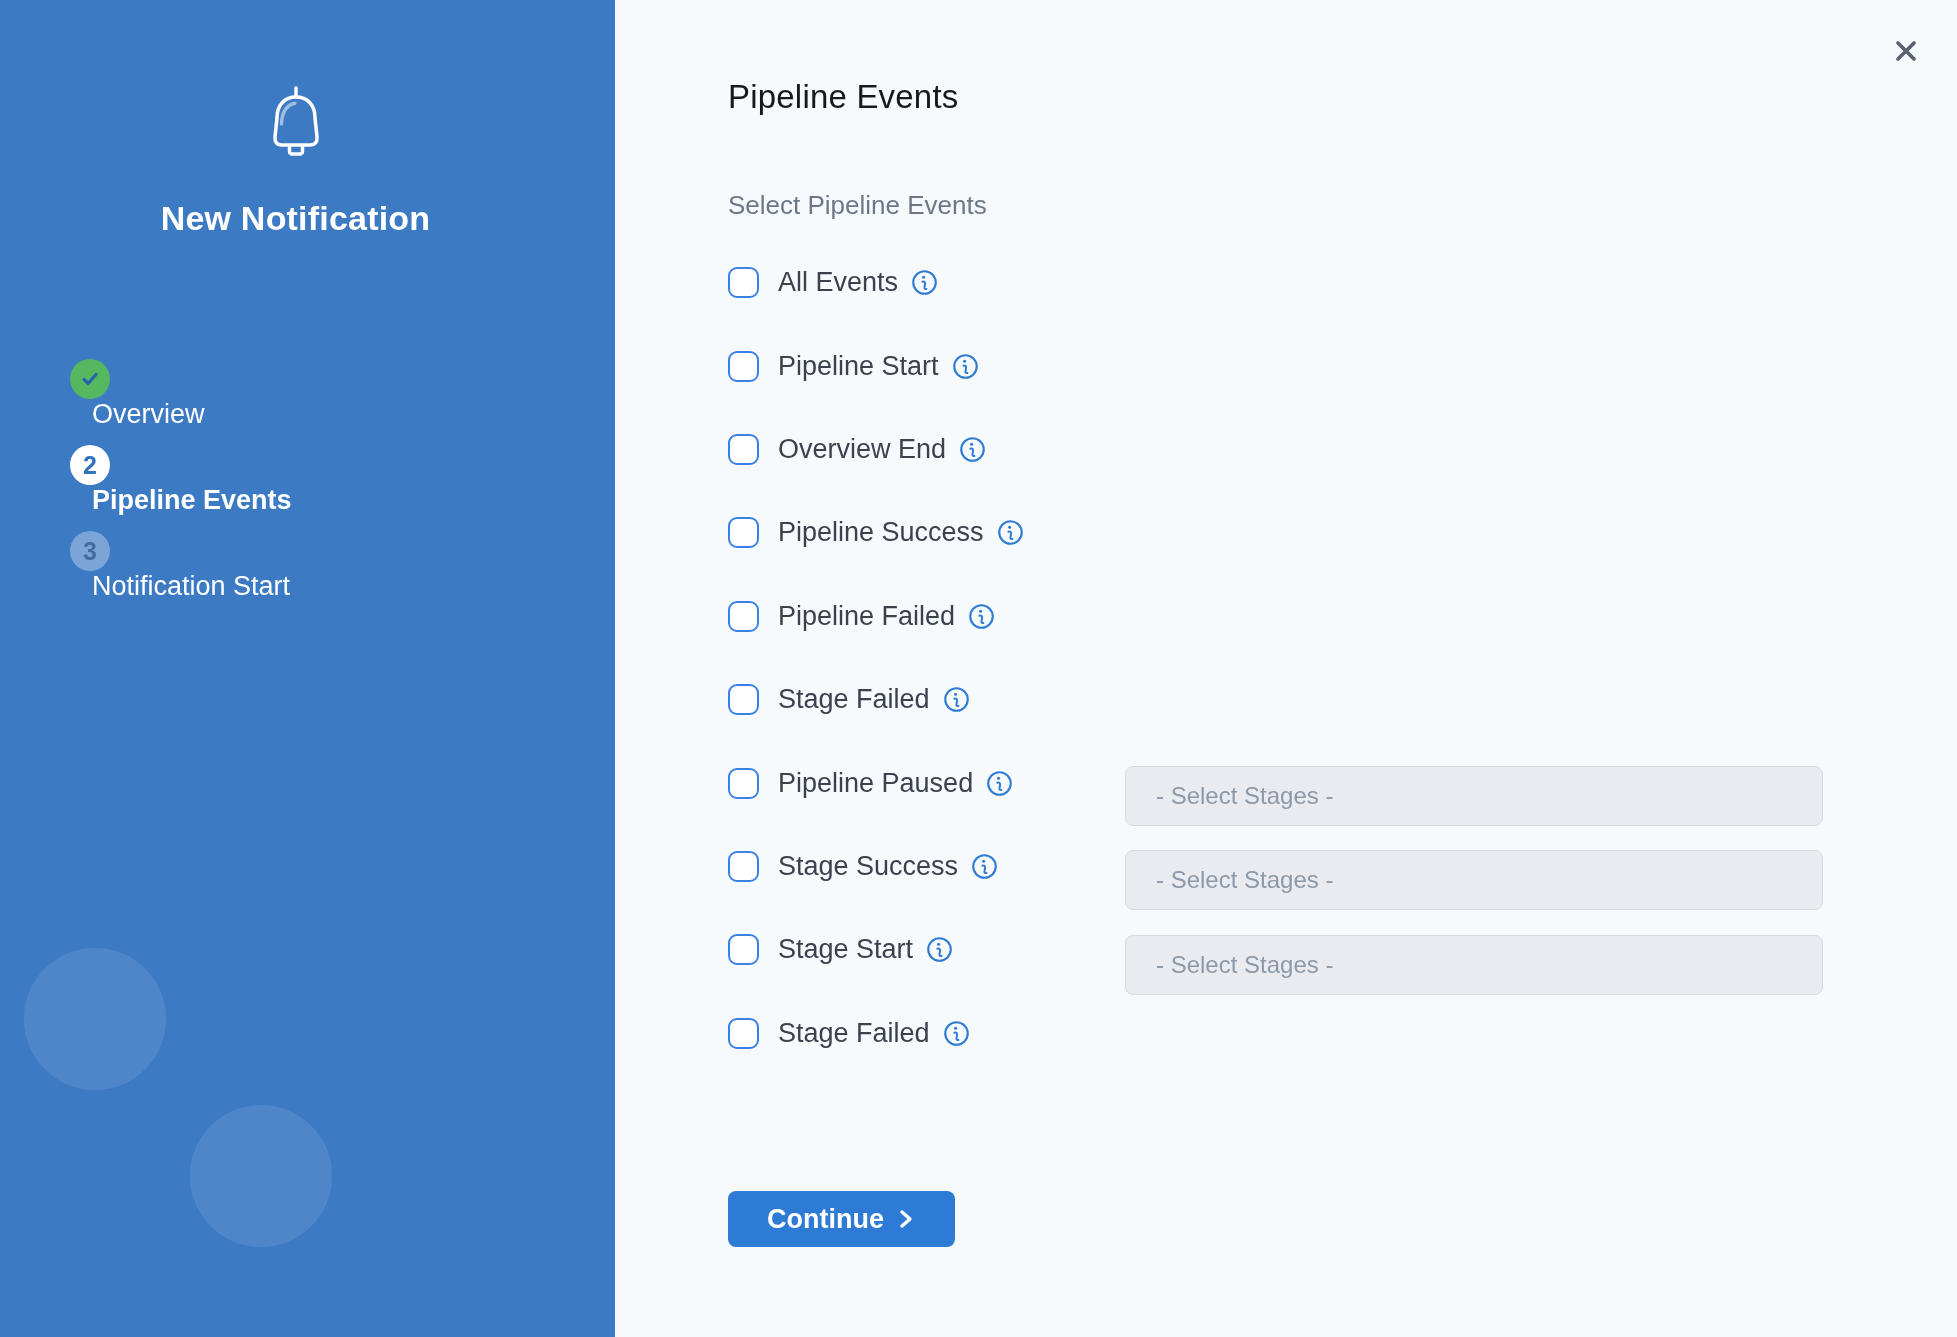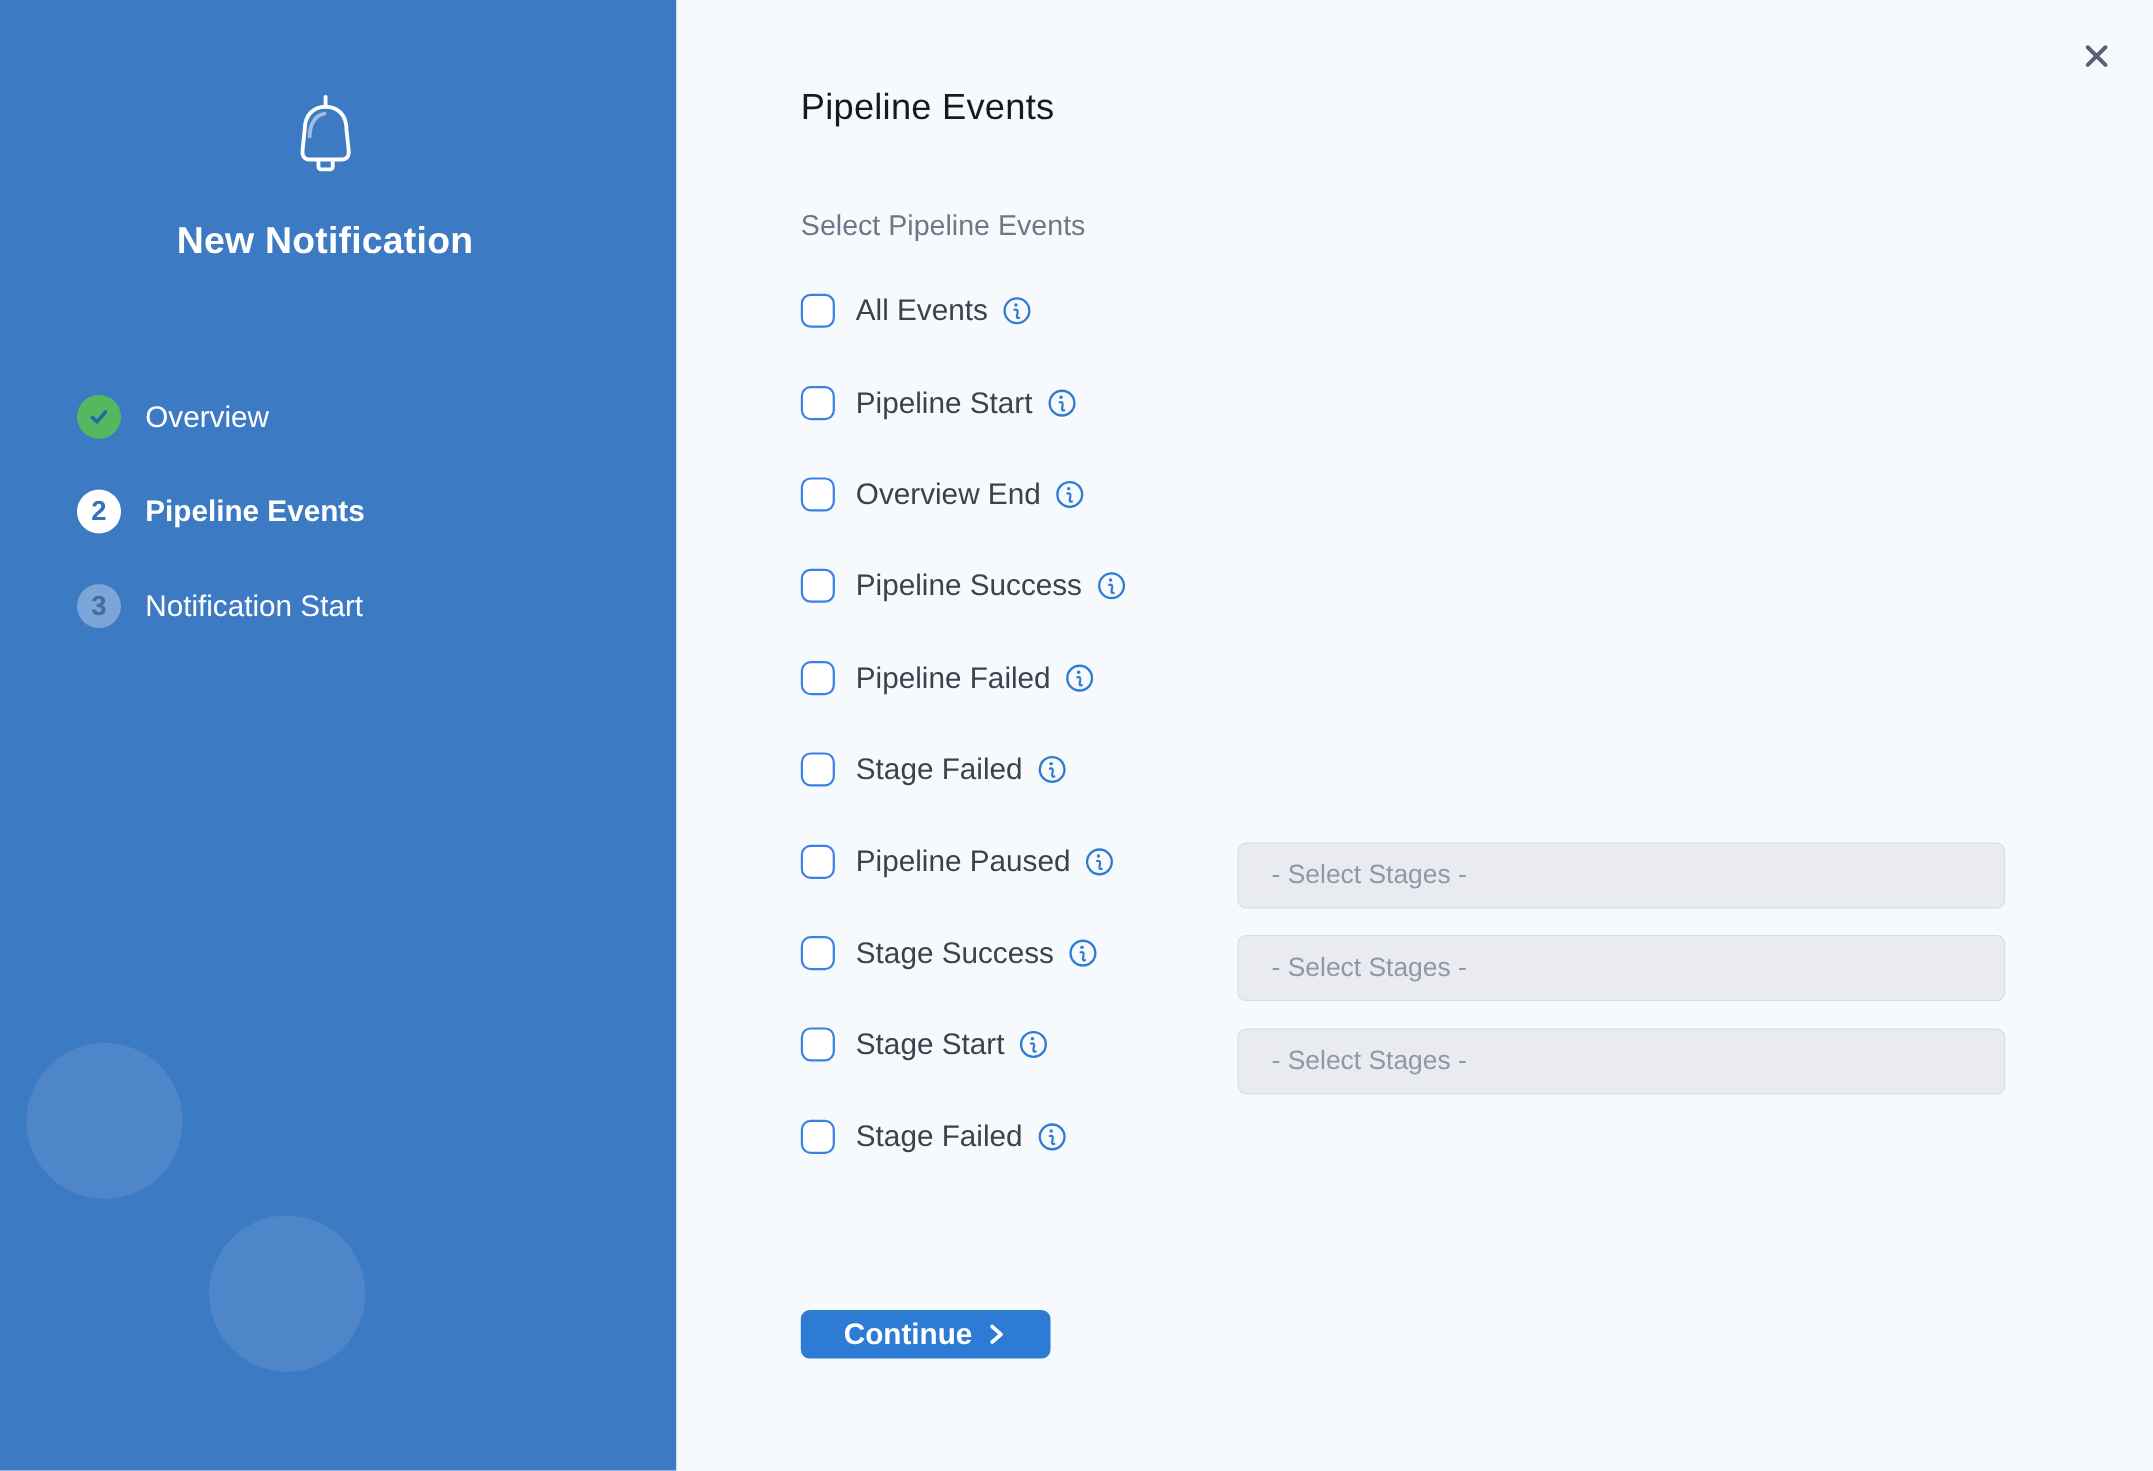--- a/index.html
+++ b/index.html
@@ -63,24 +63,24 @@
     letter-spacing:0.2px;
   }
   .steps{
     position:absolute;
     left:70px;
     top:359px;
     right:30px;
   }
   .step{
     display:flex;
-    align-items:center;
     height:40px;
     margin-bottom:46px;
     cursor:pointer;
+    flex-direction:column;
   }
   .step-icon{
     width:40px;height:40px;
     border-radius:50%;
     display:flex;align-items:center;justify-content:center;
     flex:0 0 40px;
   }
   .step-icon.complete{background:var(--step_complete);}
   .step-icon.active{background:#ffffff;color:var(--step_number);font-size:25px;font-weight:bold;}
   .step-icon.upcoming{background:rgba(255,255,255,0.32);color:rgba(26,62,110,0.55);font-size:25px;font-weight:bold;}
@@ -159,21 +159,21 @@
     line-height:58px;
     padding-left:30px;
     cursor:pointer;
   }
   .stage-select.s0{top:766px;}
   .stage-select.s1{top:850px;}
   .stage-select.s2{top:935px;}
   .continue-btn{
     position:absolute;
     left:113px;top:1191px;
-    width:227px;height:44px;
+    width:227px;height:56px;
     background:var(--accent_blue);
     border:none;border-radius:8px;
     color:#ffffff;
     font-family:"Liberation Sans",sans-serif;
     font-size:27px;
     font-weight:bold;
     display:flex;align-items:center;justify-content:center;
     gap:12px;
     cursor:pointer;
   }

